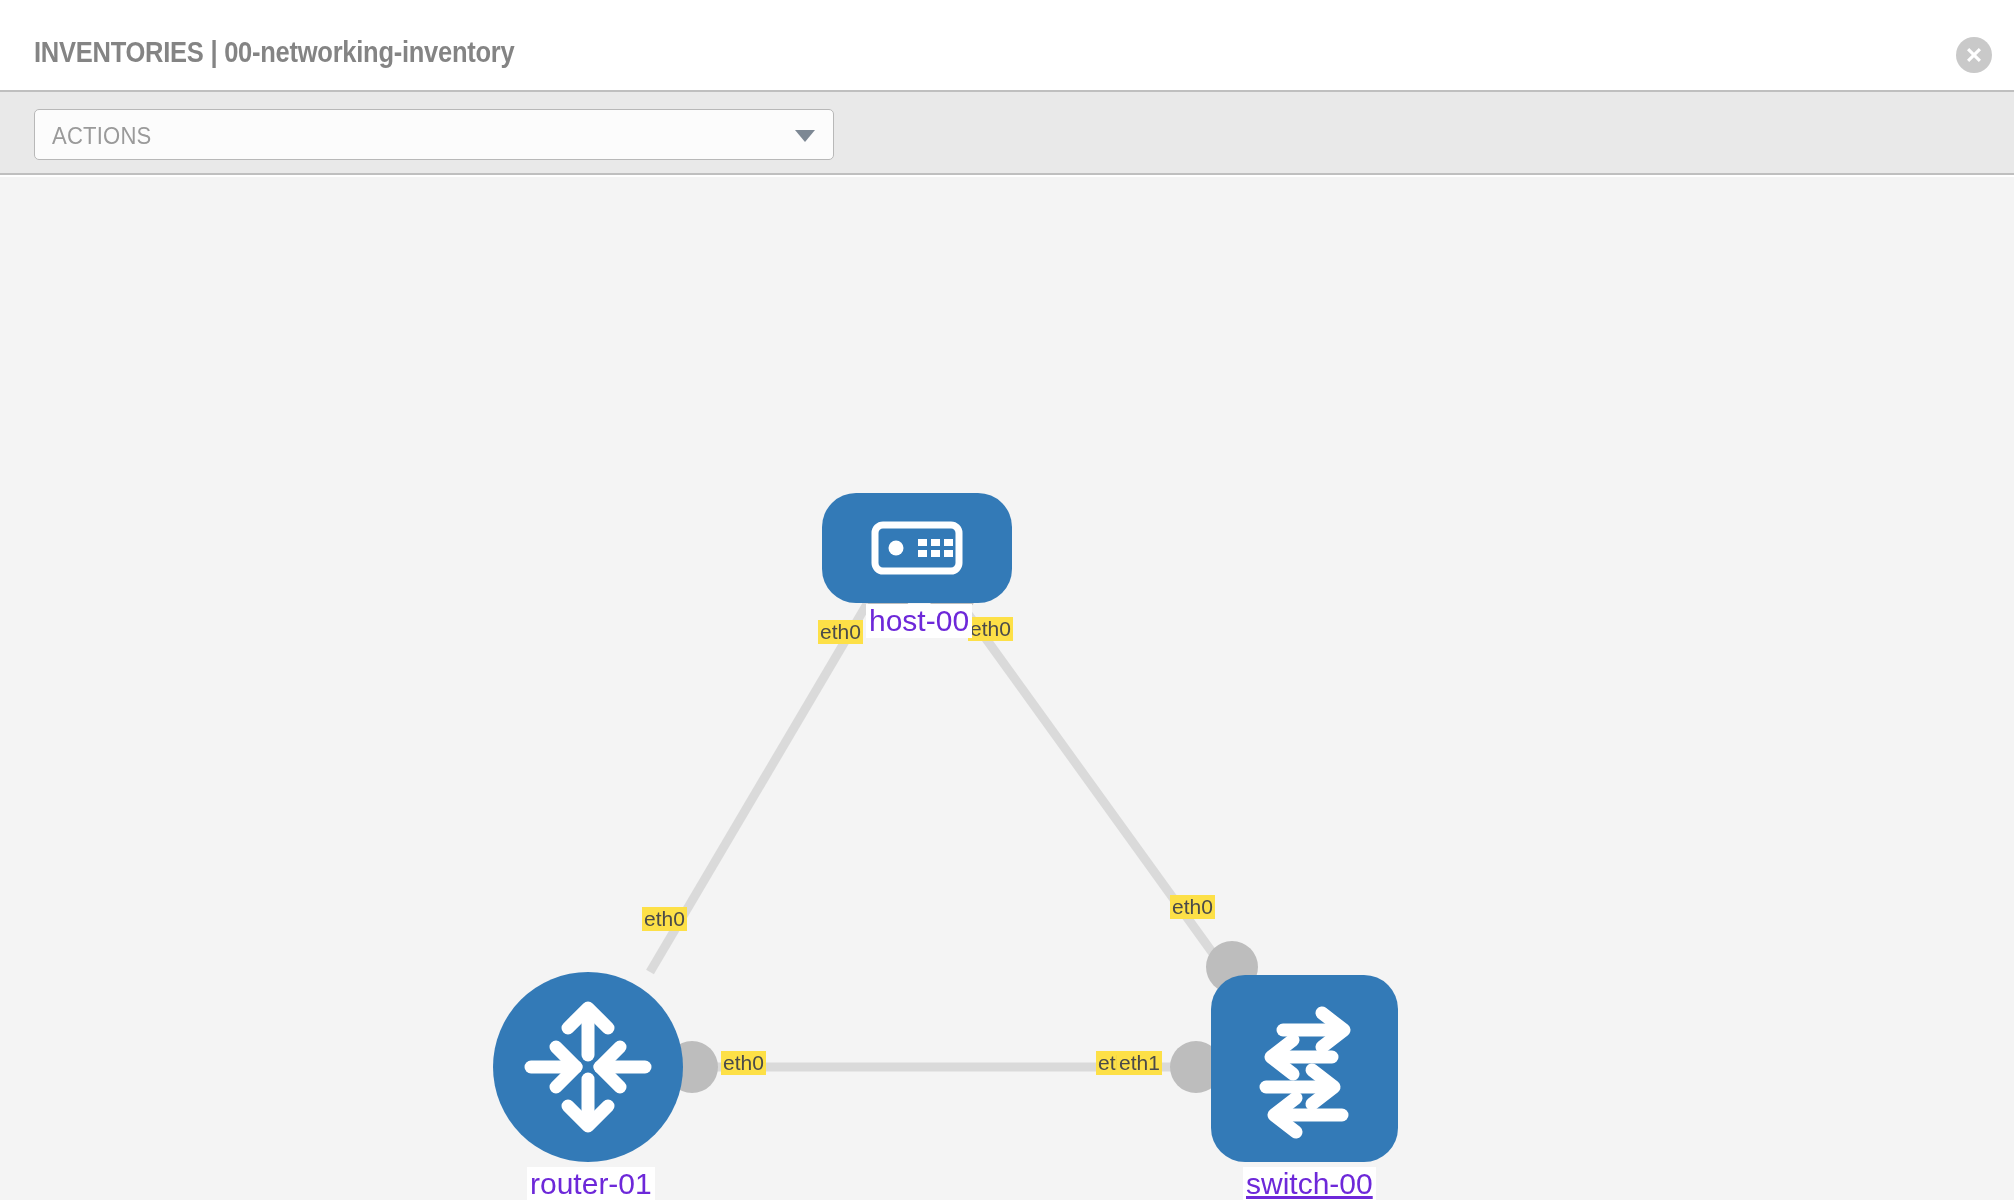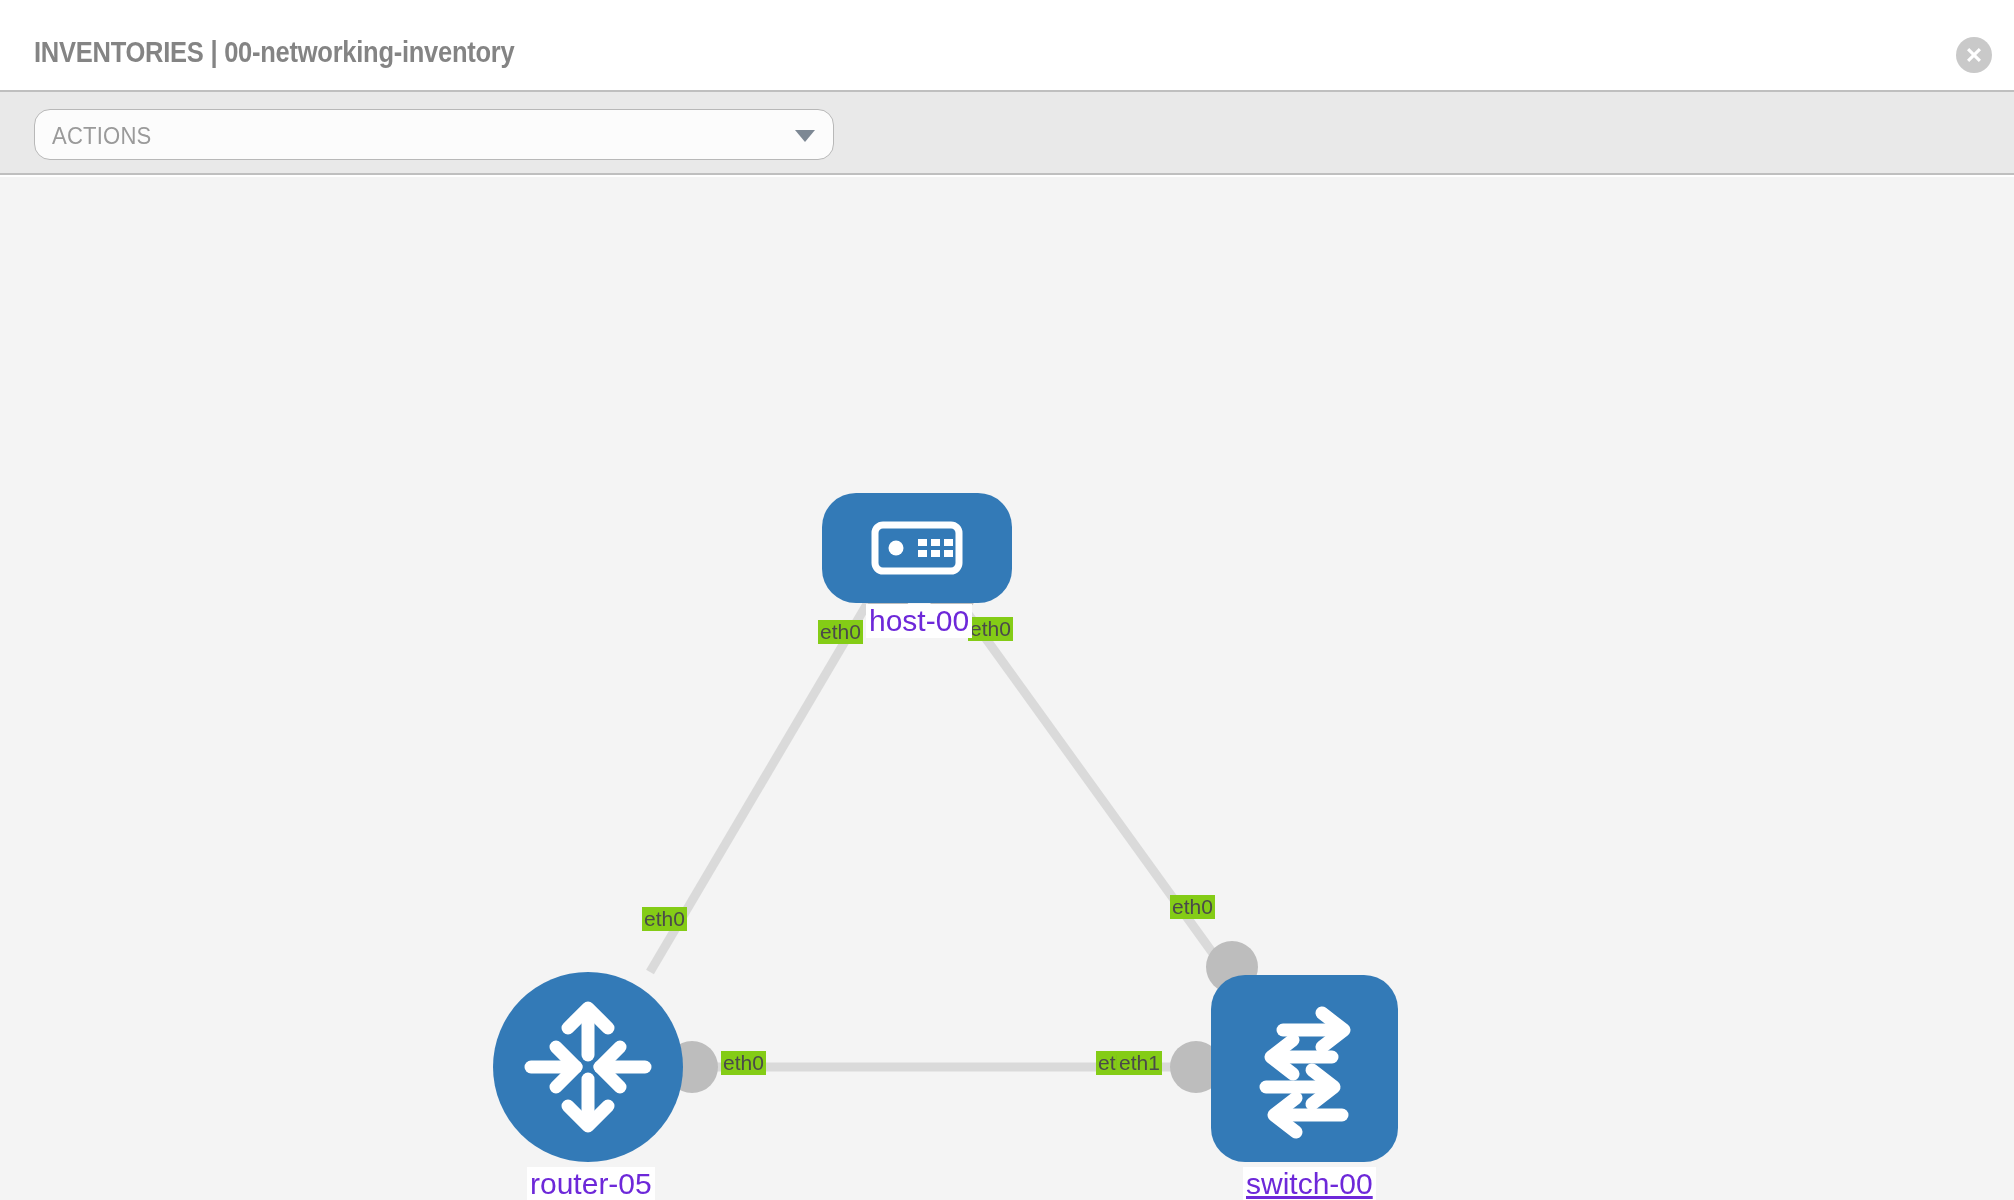--- a/index.html
+++ b/index.html
@@ -64,21 +64,21 @@
     border-bottom: 2px solid #bfbfbf;
   }
   .actions-select {
     position: absolute;
     left: 34px;
     top: 17px;
     width: 800px;
     height: 51px;
     background: #fcfcfc;
     border: 1px solid #b8b8b8;
-    border-radius: 16px;
+    border-radius: 5px;
     cursor: pointer;
   }
   .actions-label {
     position: absolute;
     left: 17px;
     top: 12px;
     font-size: 24px;
     color: #9a9a9a;
     letter-spacing: 0.2px;
     font-family: "Liberation Sans Narrow", "Liberation Sans", sans-serif;
@@ -149,21 +149,21 @@
     font-size: 30px;
     color: #6d28d9;
     background: #ffffff;
     white-space: nowrap;
     padding: 0 3px;
   }
   .iface-label {
     position: absolute;
     font-size: 21px;
     color: #4a4a4a;
-    background: #84cc16;
+    background: #fde047;
     white-space: nowrap;
     padding: 0 2px;
   }
 
   
   .zoom-panel {
     position: absolute;
     right: 0;
     bottom: 0;
     width: 392px;
@@ -323,18 +323,18 @@
 
     <span class="iface-label" style="left:818px;  top:443px;">eth0</span>
     <span class="iface-label" style="left:968px;  top:440px;">eth0</span>
     <span class="iface-label" style="left:642px;  top:730px;">eth0</span>
     <span class="iface-label" style="left:1170px; top:718px;">eth0</span>
     <span class="iface-label" style="left:721px;  top:874px;">eth0</span>
     <span class="iface-label" style="left:1096px; top:874px;">eth0</span>
     <span class="iface-label" style="left:1117px; top:874px;text-align:center;">eth1</span>
 
     <span class="node-label" style="left:866px; top:427px;">host-00</span>
-    <span class="node-label" style="left:527px; top:990px;">router-05</span>
+    <span class="node-label" style="left:527px; top:990px;">router-01</span>
     <span class="node-label" style="left:1243px; top:990px;text-decoration:underline;">switch-00</span>
 
 
   </div>
 </div>
 
 </body></html>

